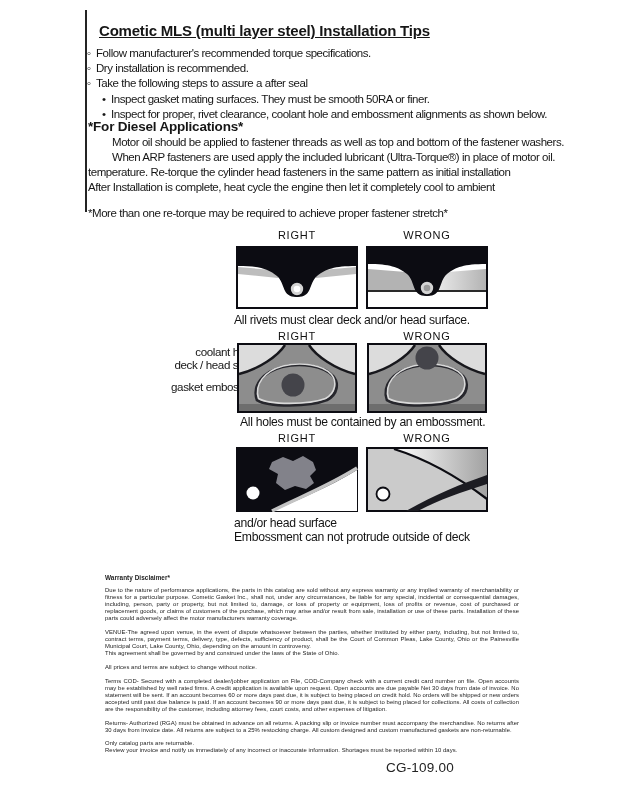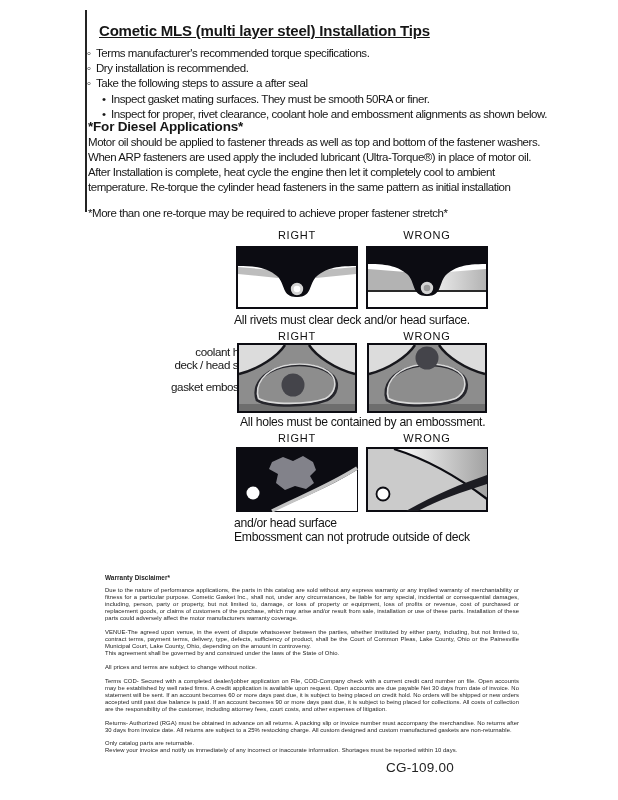--- a/index.html
+++ b/index.html
@@ -12,21 +12,21 @@
   .title{
     position:absolute;left:99px;top:22px;font-size:15px;font-weight:bold;
     text-decoration:underline;letter-spacing:-0.2px;white-space:nowrap;
   }
   .body-txt{font-size:11.5px;letter-spacing:-0.45px;line-height:15.2px;white-space:nowrap;}
   .bullets{position:absolute;left:87px;top:46px;}
   .bullet-row{display:flex;}
   .bullet-row .mk{width:9px;flex:0 0 9px;}
   .bullet-row.sub{margin-left:15px;}
   .diesel-head{position:absolute;left:88px;top:119px;font-size:13.5px;font-weight:bold;letter-spacing:-0.2px;white-space:nowrap;}
-  .para1{position:absolute;left:88px;top:135px;}
+  .para1{position:absolute;left:88px;top:135px;padding-left:24px;}
   .para2{position:absolute;left:88px;top:165px;}
   .note{position:absolute;left:88px;top:206px;}
   .dlabel{
     position:absolute;font-size:11px;letter-spacing:0.8px;text-align:center;color:#111;
     white-space:nowrap;
   }
   .dbox{position:absolute;line-height:0;}
   .dbox svg{display:block;}
   .dcaption{position:absolute;font-size:12.2px;letter-spacing:-0.3px;white-space:nowrap;color:#141414;}
   .callout{position:absolute;text-align:right;font-size:11.6px;letter-spacing:-0.4px;line-height:13px;white-space:nowrap;}
@@ -45,21 +45,21 @@
 
 <div class="page">
 
   <div class="artifact-line"></div>
 
   <div class="title">Cometic MLS (multi layer steel) Installation Tips</div>
 
   <div class="bullets body-txt">
     <div class="bullet-row">
       <span class="mk">◦</span>
-      <span>Terms manufacturer's recommended torque specifications.</span>
+      <span>Follow manufacturer's recommended torque specifications.</span>
     </div>
     <div class="bullet-row">
       <span class="mk">◦</span>
       <span>Dry installation is recommended.</span>
     </div>
     <div class="bullet-row">
       <span class="mk">◦</span>
       <span>Take the following steps to assure a after seal</span>
     </div>
     <div class="bullet-row sub">
@@ -73,22 +73,22 @@
   </div>
 
   <div class="diesel-head">*For Diesel Applications*</div>
 
   <div class="para1 body-txt">
     <div>Motor oil should be applied to fastener threads as well as top and bottom of the fastener washers.</div>
     <div>When ARP fasteners are used apply the included lubricant (Ultra-Torque®) in place of motor oil.</div>
   </div>
 
   <div class="para2 body-txt">
+    <div>temperature. Re-torque the cylinder head fasteners in the same pattern as initial installation</div>
     <div>After Installation is complete, heat cycle the engine then let it completely cool to ambient</div>
-    <div>temperature. Re-torque the cylinder head fasteners in the same pattern as initial installation</div>
   </div>
 
   <div class="note body-txt">*More than one re-torque may be required to achieve proper fastener stretch*</div>
 
   <div class="dlabel" style="left:236px;top:229px;width:122px;">RIGHT</div>
   <div class="dlabel" style="left:366px;top:229px;width:122px;">WRONG</div>
 
   <div class="dbox" style="left:236px;top:246px;">
     <svg width="122" height="63" viewBox="0 0 122 63">
       <rect x="1" y="1" width="120" height="61" fill="#ffffff" stroke="#0c0c12" stroke-width="2"></rect>

